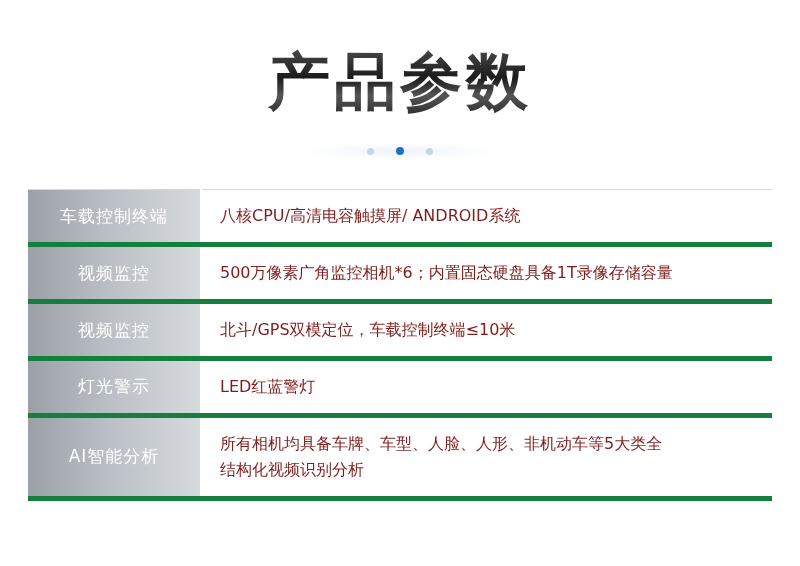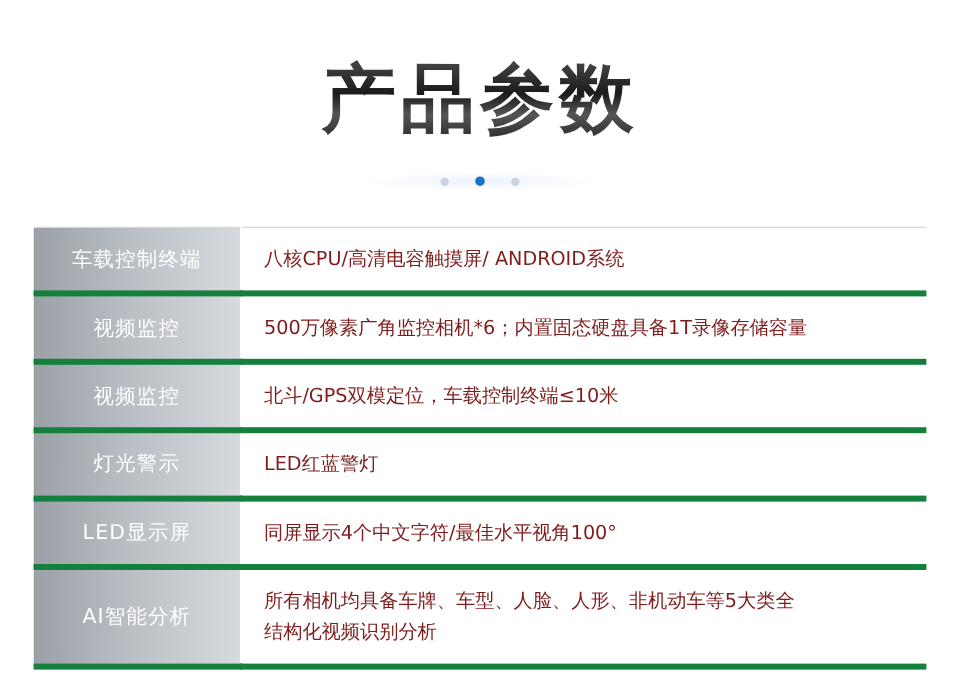--- a/index.html
+++ b/index.html
@@ -144,26 +144,20 @@
           <span class="line">北斗/GPS双模定位，车载控制终端≤10米</span>
         </td>
       </tr>
       <tr>
         <td class="cell-label">灯光警示</td>
         <td class="cell-value">
           <span class="line">LED红蓝警灯</span>
         </td>
       </tr>
       <tr>
-        <td class="cell-label">LED显示屏</td>
-        <td class="cell-value">
-          <span class="line">同屏显示4个中文字符/最佳水平视角100°</span>
-        </td>
-      </tr>
-      <tr>
         <td class="cell-label">AI智能分析</td>
         <td class="cell-value">
           <span class="line">所有相机均具备车牌、车型、人脸、人形、非机动车等5大类全</span>
           <span class="line">结构化视频识别分析</span>
         </td>
       </tr>
     </tbody>
   </table>
 
 </div>

